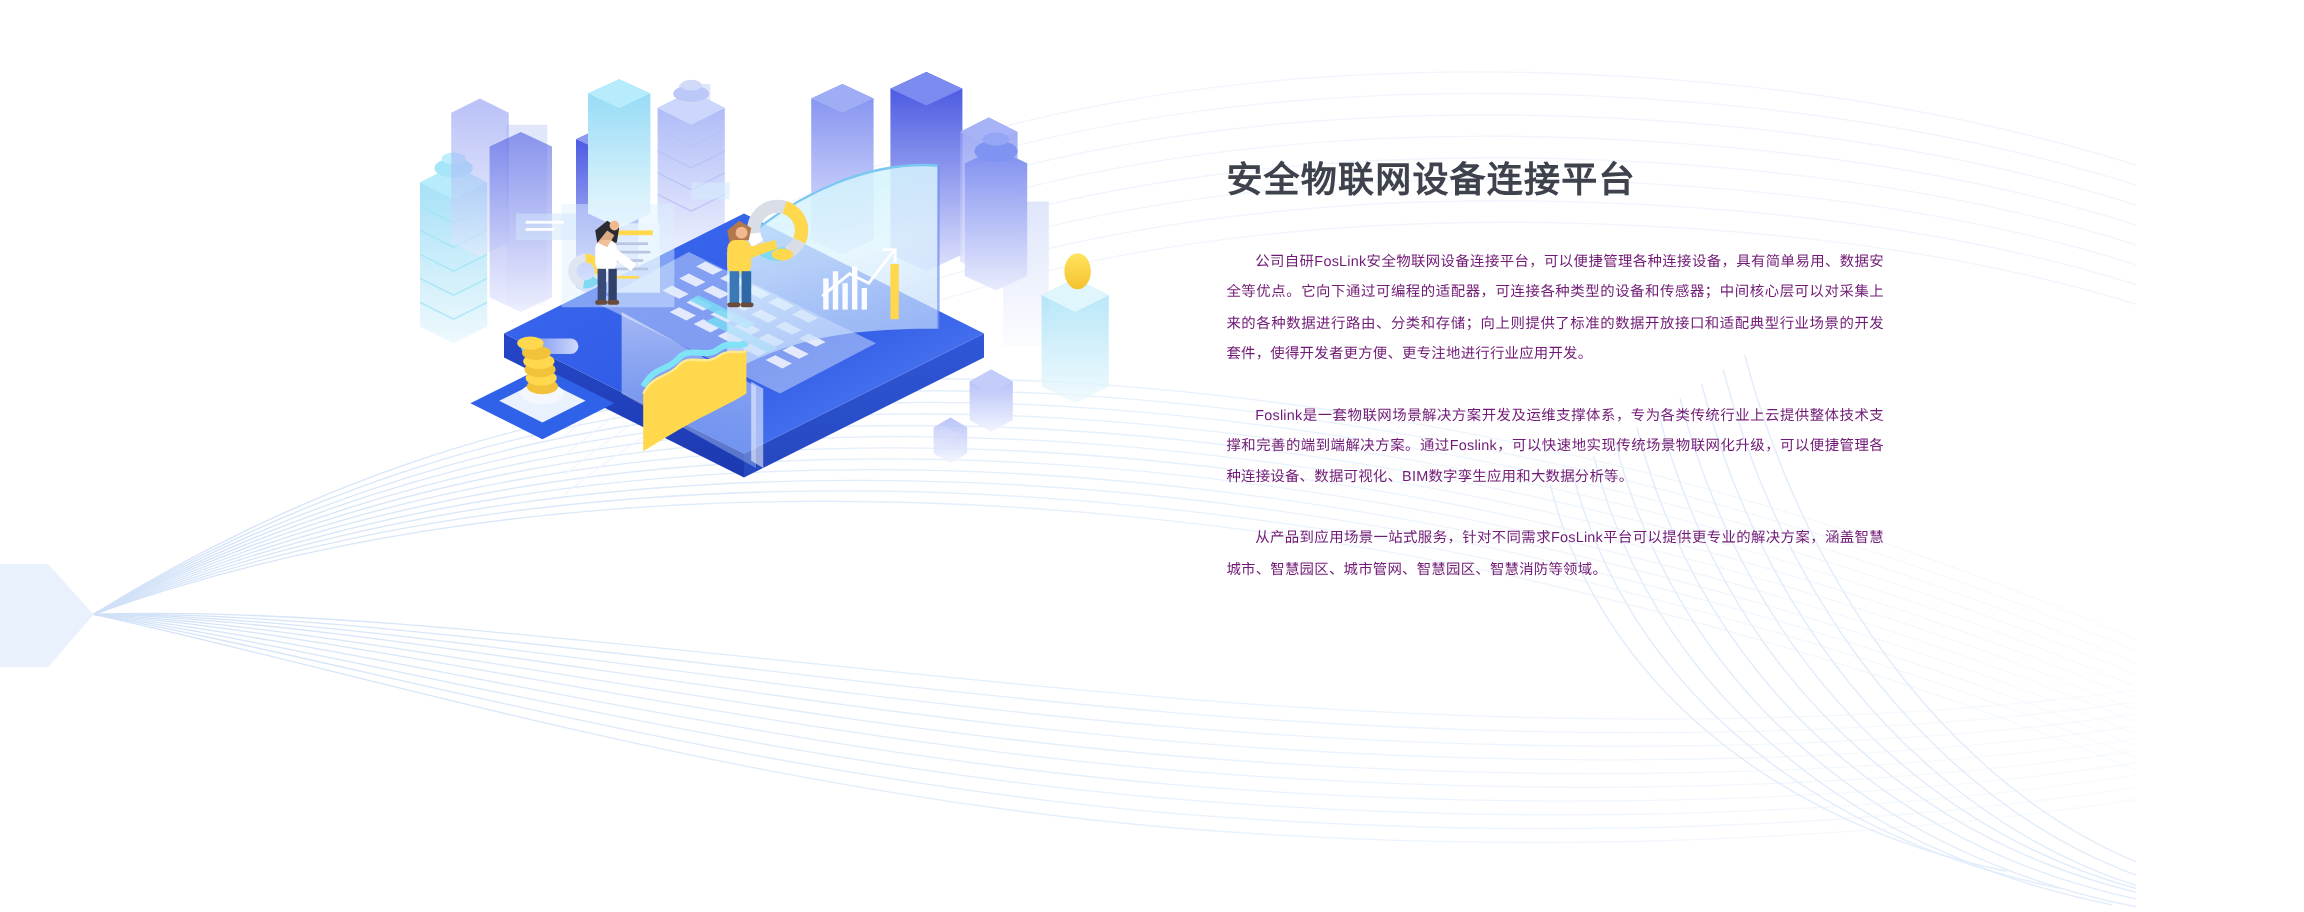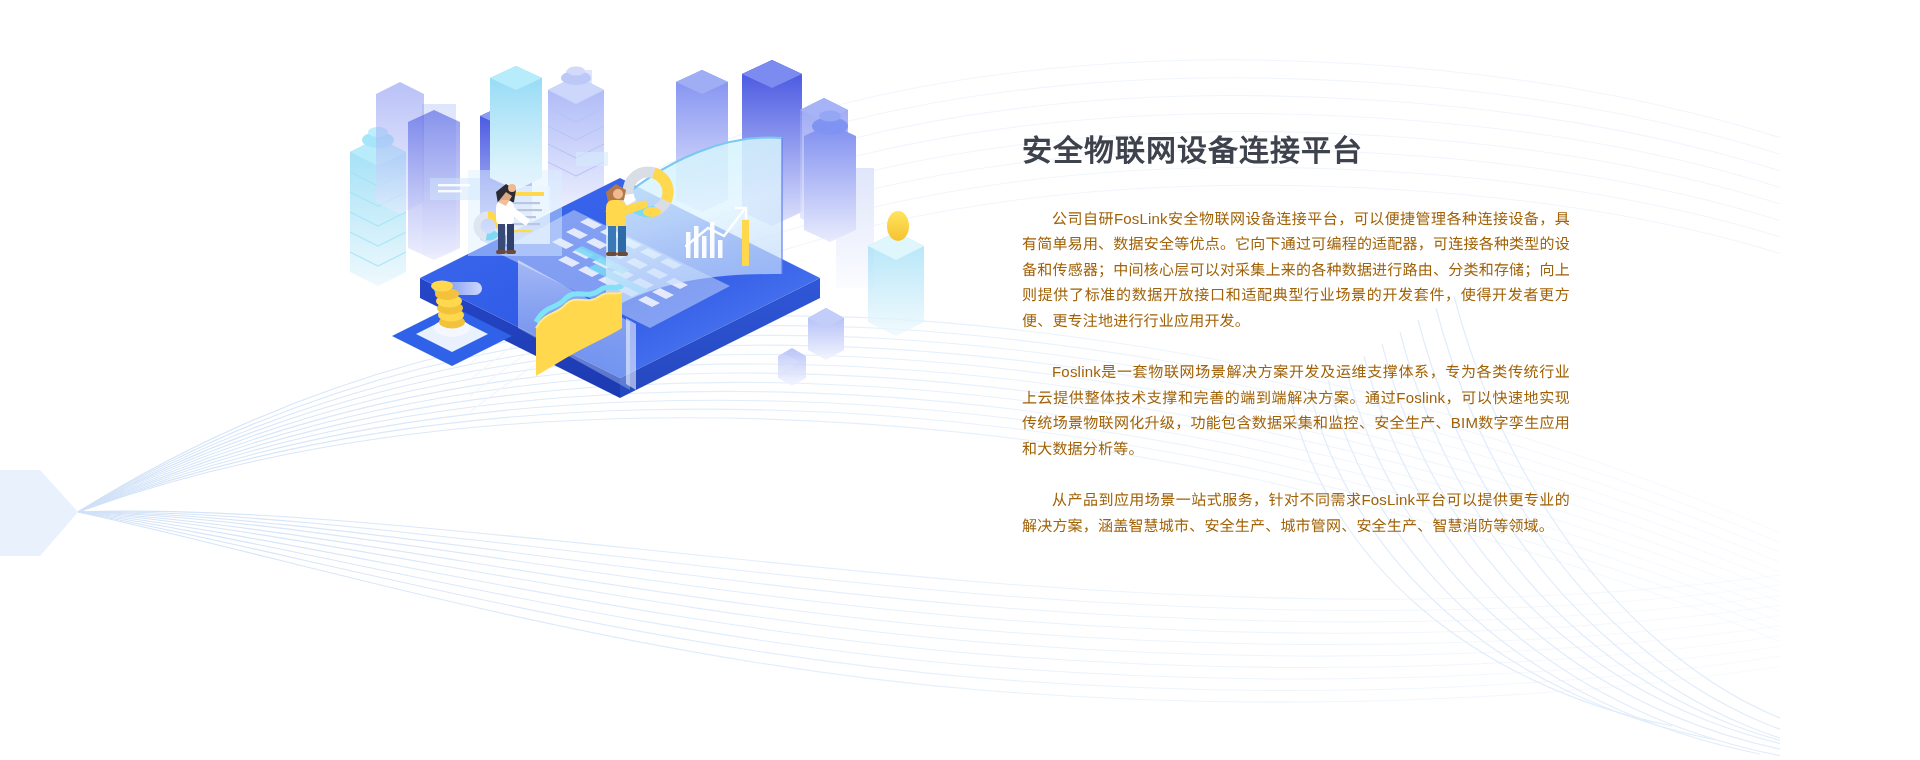--- a/index.html
+++ b/index.html
@@ -59,22 +59,22 @@
     font-weight: bold;
     color: #c6d8f8;
     letter-spacing: 1.2px;
     line-height: 1.3;
     margin: 4px 0 0 0;
   }
   .paragraphs {
     margin-top: 36px;
   }
   .para {
-    font-size: 15px;
-    color: #a16207;
+    font-size: 12px;
+    color: #701a75;
     line-height: 25.5px;
     letter-spacing: 0.2px;
     text-indent: 2em;
     margin: 0 0 26px 0;
     text-align: justify;
     text-justify: inter-ideograph;
   }
   .para:last-child { margin-bottom: 0; }
 </style>
 </head>
@@ -423,18 +423,18 @@
       <rect x="287" y="192" width="11" height="4" rx="2" fill="#6a4a38"></rect>
       <ellipse cx="322" cy="152" rx="9" ry="5" fill="#ffd84d"></ellipse>
     </g>
   </svg>
 
   <div class="content">
     <h1 class="title">安全物联网设备连接平台</h1>
 
     <div class="paragraphs">
       <p class="para">公司自研FosLink安全物联网设备连接平台，可以便捷管理各种连接设备，具有简单易用、数据安全等优点。它向下通过可编程的适配器，可连接各种类型的设备和传感器；中间核心层可以对采集上来的各种数据进行路由、分类和存储；向上则提供了标准的数据开放接口和适配典型行业场景的开发套件，使得开发者更方便、更专注地进行行业应用开发。</p>
-      <p class="para">Foslink是一套物联网场景解决方案开发及运维支撑体系，专为各类传统行业上云提供整体技术支撑和完善的端到端解决方案。通过Foslink，可以快速地实现传统场景物联网化升级，功能包含数据采集和监控、安全生产、BIM数字孪生应用和大数据分析等。</p>
-      <p class="para">从产品到应用场景一站式服务，针对不同需求FosLink平台可以提供更专业的解决方案，涵盖智慧城市、安全生产、城市管网、安全生产、智慧消防等领域。</p>
+      <p class="para">Foslink是一套物联网场景解决方案开发及运维支撑体系，专为各类传统行业上云提供整体技术支撑和完善的端到端解决方案。通过Foslink，可以快速地实现传统场景物联网化升级，可以便捷管理各种连接设备、数据可视化、BIM数字孪生应用和大数据分析等。</p>
+      <p class="para">从产品到应用场景一站式服务，针对不同需求FosLink平台可以提供更专业的解决方案，涵盖智慧城市、智慧园区、城市管网、智慧园区、智慧消防等领域。</p>
     </div>
   </div>
 
 </div>
 
 </body></html>

